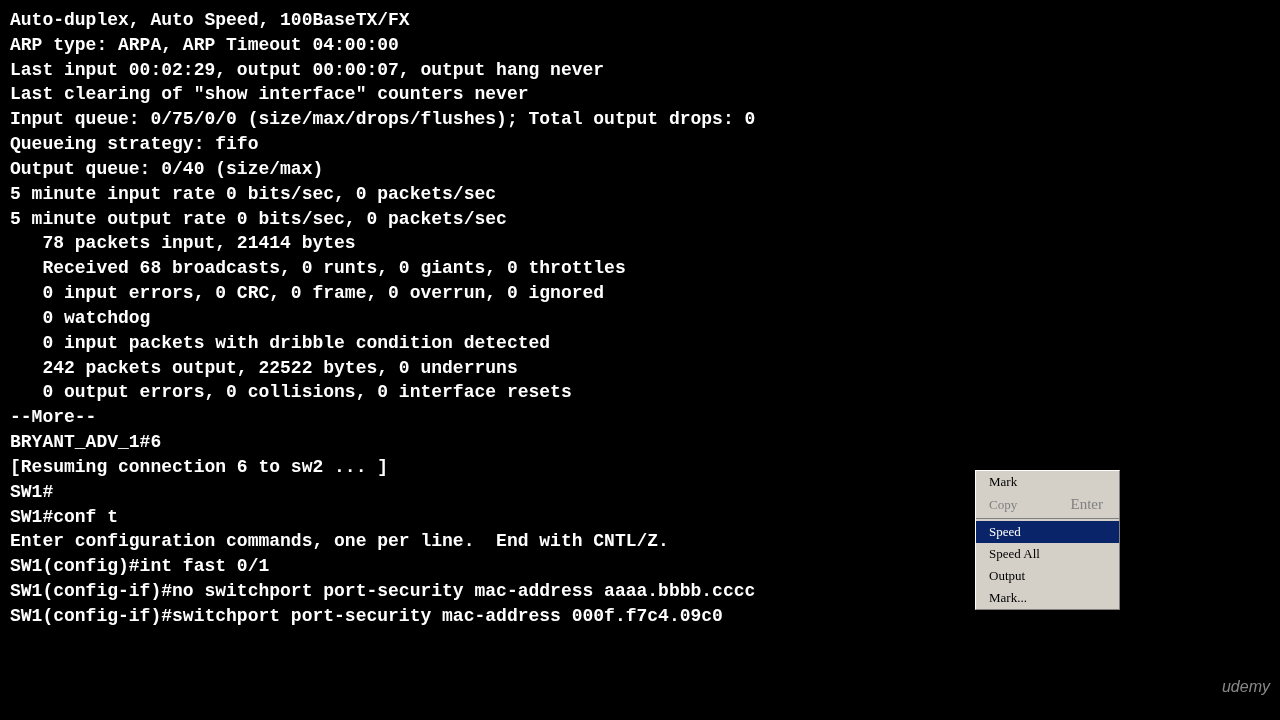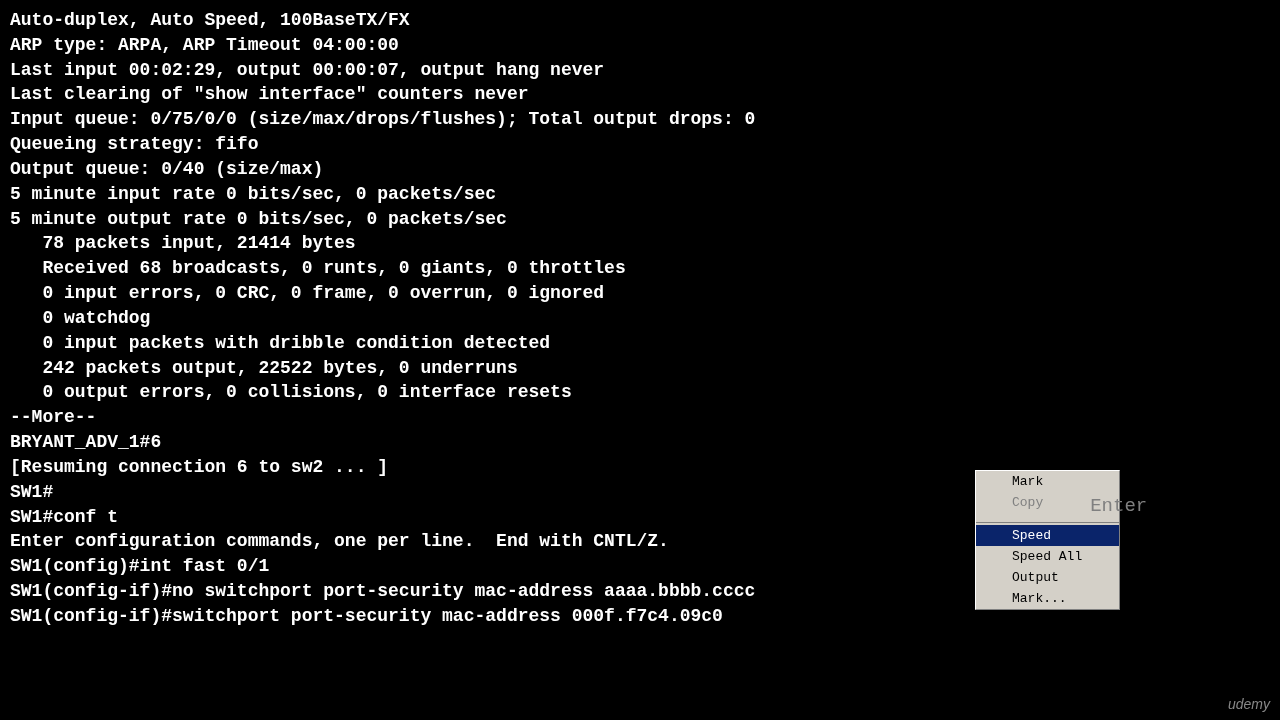--- a/index.html
+++ b/index.html
@@ -43,59 +43,60 @@
       background-color: #d4d0c8;
       border: 1px solid #808080;
       border-top: 1px solid #ffffff;
       border-left: 1px solid #ffffff;
       box-shadow: 2px 2px 4px rgba(0,0,0,0.5);
       z-index: 100;
     }
 
     .menu-item {
       display: flex;
+      align-items: center;
       justify-content: space-between;
-      padding: 3px 16px 3px 36px;
-      font-family: Liberation Mono, monospace;
+      padding: 3px 16px 3px 13px;
+      font-family: Liberation Serif, serif;
       font-size: 13px;
       color: #000000;
       cursor: pointer;
       white-space: nowrap;
     }
 
     .menu-item.disabled {
       color: #808080;
       gap: 27px;
     }
 
     .menu-item.highlighted {
       background-color: #0a246a;
       color: #ffffff;
     }
 
     .menu-item .shortcut {
       margin-left: 20px;
       color: inherit;
-      font-size: 19px;
+      font-size: 15px;
     }
 
     .menu-divider {
       height: 1px;
       background-color: #808080;
       margin: 2px 0;
     }
 
     
     #watermark {
       position: absolute;
-      bottom: 8px;
+      bottom: 24px;
       right: 10px;
       color: #888888;
       font-family: Arial, sans-serif;
-      font-size: 14px;
+      font-size: 16px;
       font-style: italic;
     }
   </style>
 </head>
 <body>
 
 <div id="terminal"><span class="terminal-line">Auto-duplex, Auto Speed, 100BaseTX/FX</span><span class="terminal-line">ARP type: ARPA, ARP Timeout 04:00:00</span><span class="terminal-line">Last input 00:02:29, output 00:00:07, output hang never</span><span class="terminal-line">Last clearing of "show interface" counters never</span><span class="terminal-line">Input queue: 0/75/0/0 (size/max/drops/flushes); Total output drops: 0</span><span class="terminal-line">Queueing strategy: fifo</span><span class="terminal-line">Output queue: 0/40 (size/max)</span><span class="terminal-line">5 minute input rate 0 bits/sec, 0 packets/sec</span><span class="terminal-line">5 minute output rate 0 bits/sec, 0 packets/sec</span><span class="terminal-line">   78 packets input, 21414 bytes</span><span class="terminal-line">   Received 68 broadcasts, 0 runts, 0 giants, 0 throttles</span><span class="terminal-line">   0 input errors, 0 CRC, 0 frame, 0 overrun, 0 ignored</span><span class="terminal-line">   0 watchdog</span><span class="terminal-line">   0 input packets with dribble condition detected</span><span class="terminal-line">   242 packets output, 22522 bytes, 0 underruns</span><span class="terminal-line">   0 output errors, 0 collisions, 0 interface resets</span><span class="terminal-line">--More--</span><span class="terminal-line">BRYANT_ADV_1#6</span><span class="terminal-line">[Resuming connection 6 to sw2 ... ]</span><span class="terminal-line"></span><span class="terminal-line">SW1#</span><span class="terminal-line">SW1#conf t</span><span class="terminal-line">Enter configuration commands, one per line.  End with CNTL/Z.</span><span class="terminal-line">SW1(config)#int fast 0/1</span><span class="terminal-line">SW1(config-if)#no switchport port-security mac-address aaaa.bbbb.cccc</span><span class="terminal-line">SW1(config-if)#switchport port-security mac-address 000f.f7c4.09c0</span></div>
 
 <div id="context-menu">
     <div class="menu-item">

